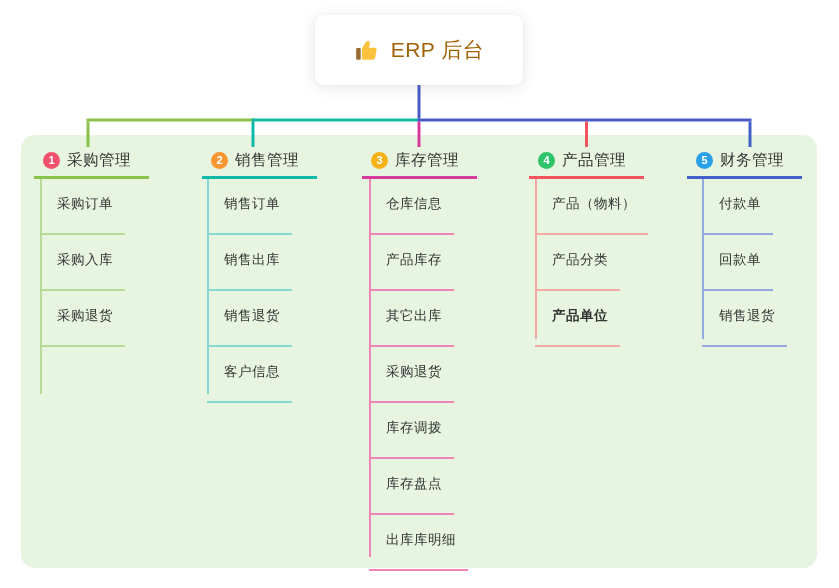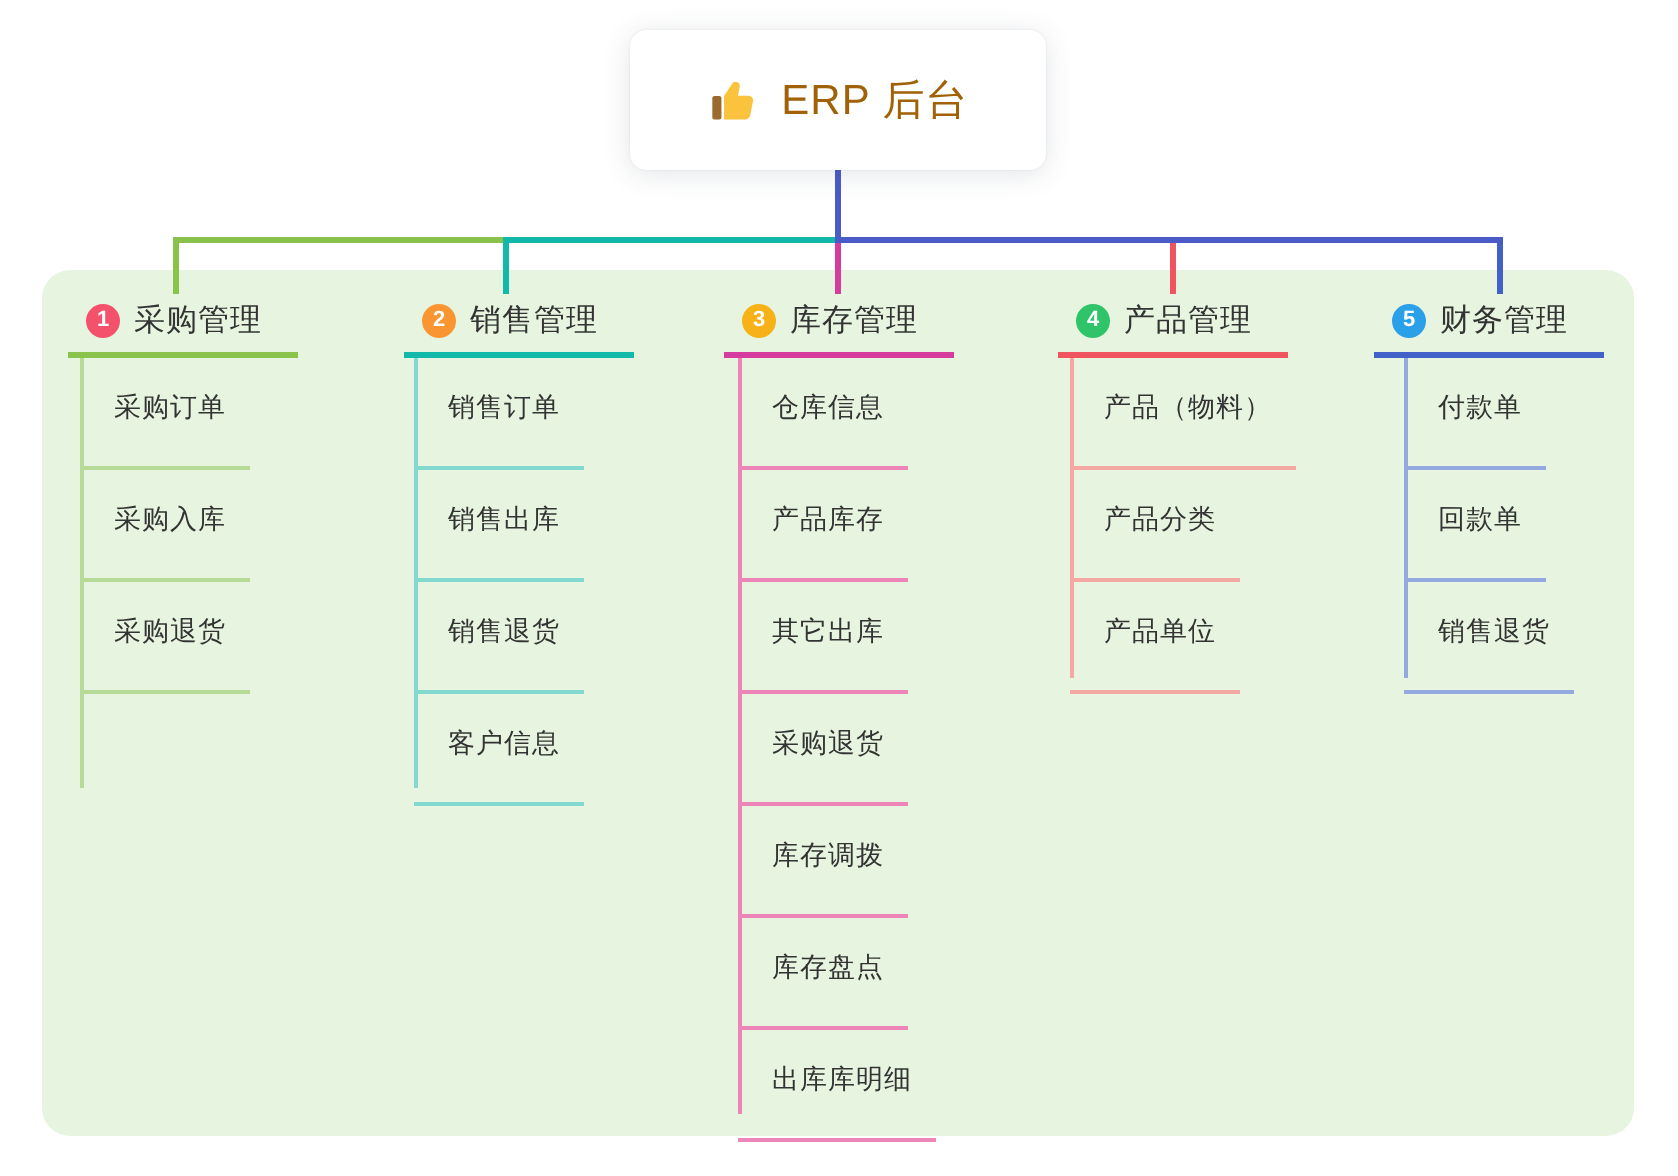--- a/index.html
+++ b/index.html
@@ -151,21 +151,21 @@
         <span class="branch-label">产品管理</span>
       </div>
       <div class="children" style="left: 6px;">
         <div class="vline" style="background: rgb(245, 167, 163); height: 160px;"></div>
         <div class="child" style="border-bottom-color: rgb(245, 167, 163); font-family: Liberation Serif, serif;">
           <span class="child-label">产品（物料）</span>
         </div>
         <div class="child" style="border-bottom-color: rgb(245, 167, 163);">
           <span class="child-label">产品分类</span>
         </div>
-        <div class="child" style="border-bottom-color: rgb(245, 167, 163);">
+        <div class="child" style="border-bottom-color: rgb(245, 167, 163); font-weight: bold;">
           <span class="child-label">产品单位</span>
         </div>
       </div>
     </div>
     <div class="branch" style="left: 687px; top: 144px;">
       <div class="branch-header" style="border-bottom-color: rgb(65, 97, 201);">
         <span class="badge" style="background: rgb(42, 160, 232);">5</span>
         <span class="branch-label">财务管理</span>
       </div>
       <div class="children" style="left: 15px;">

